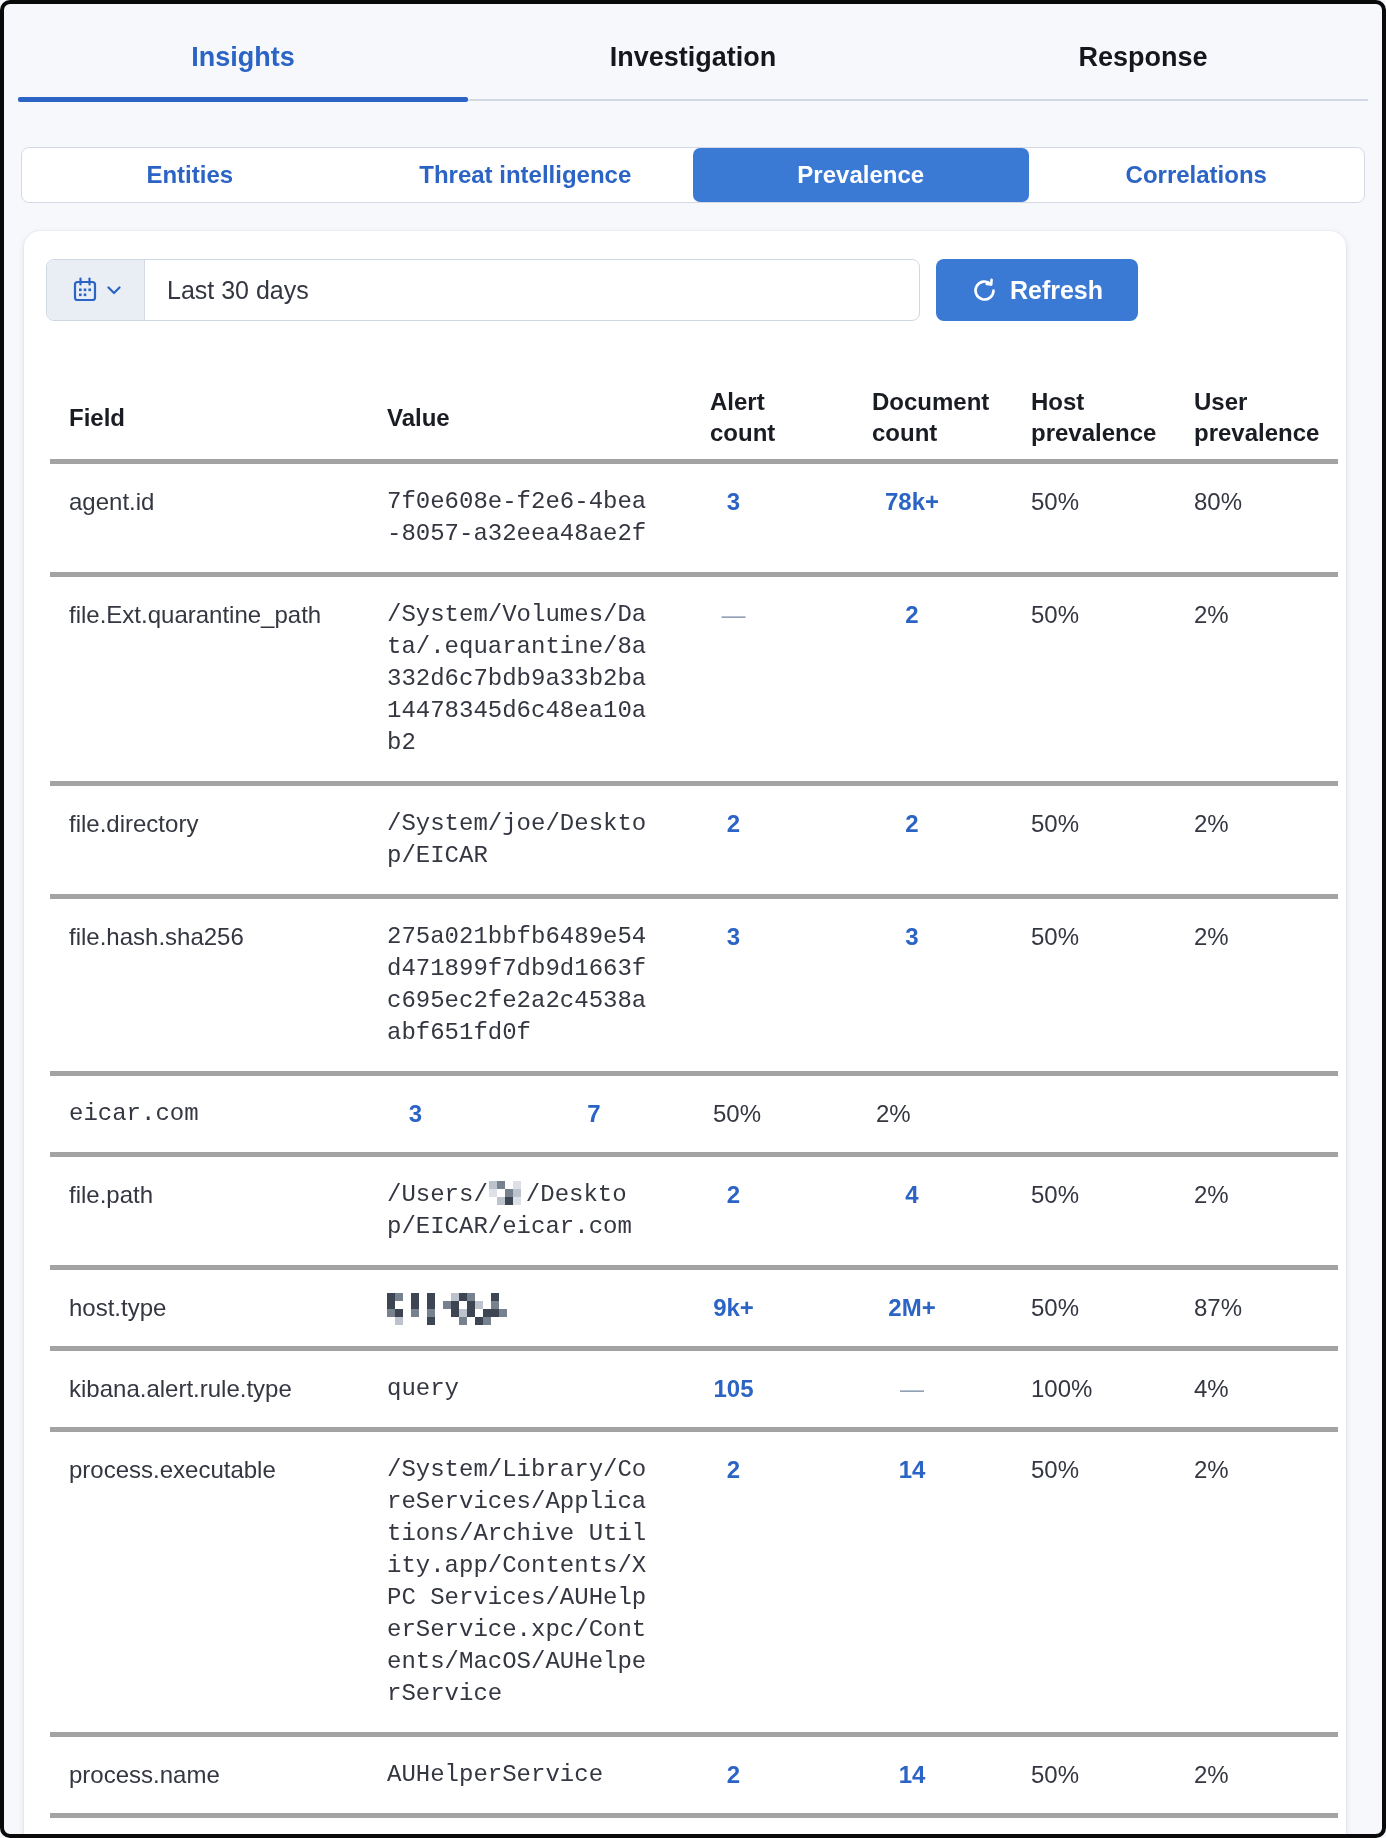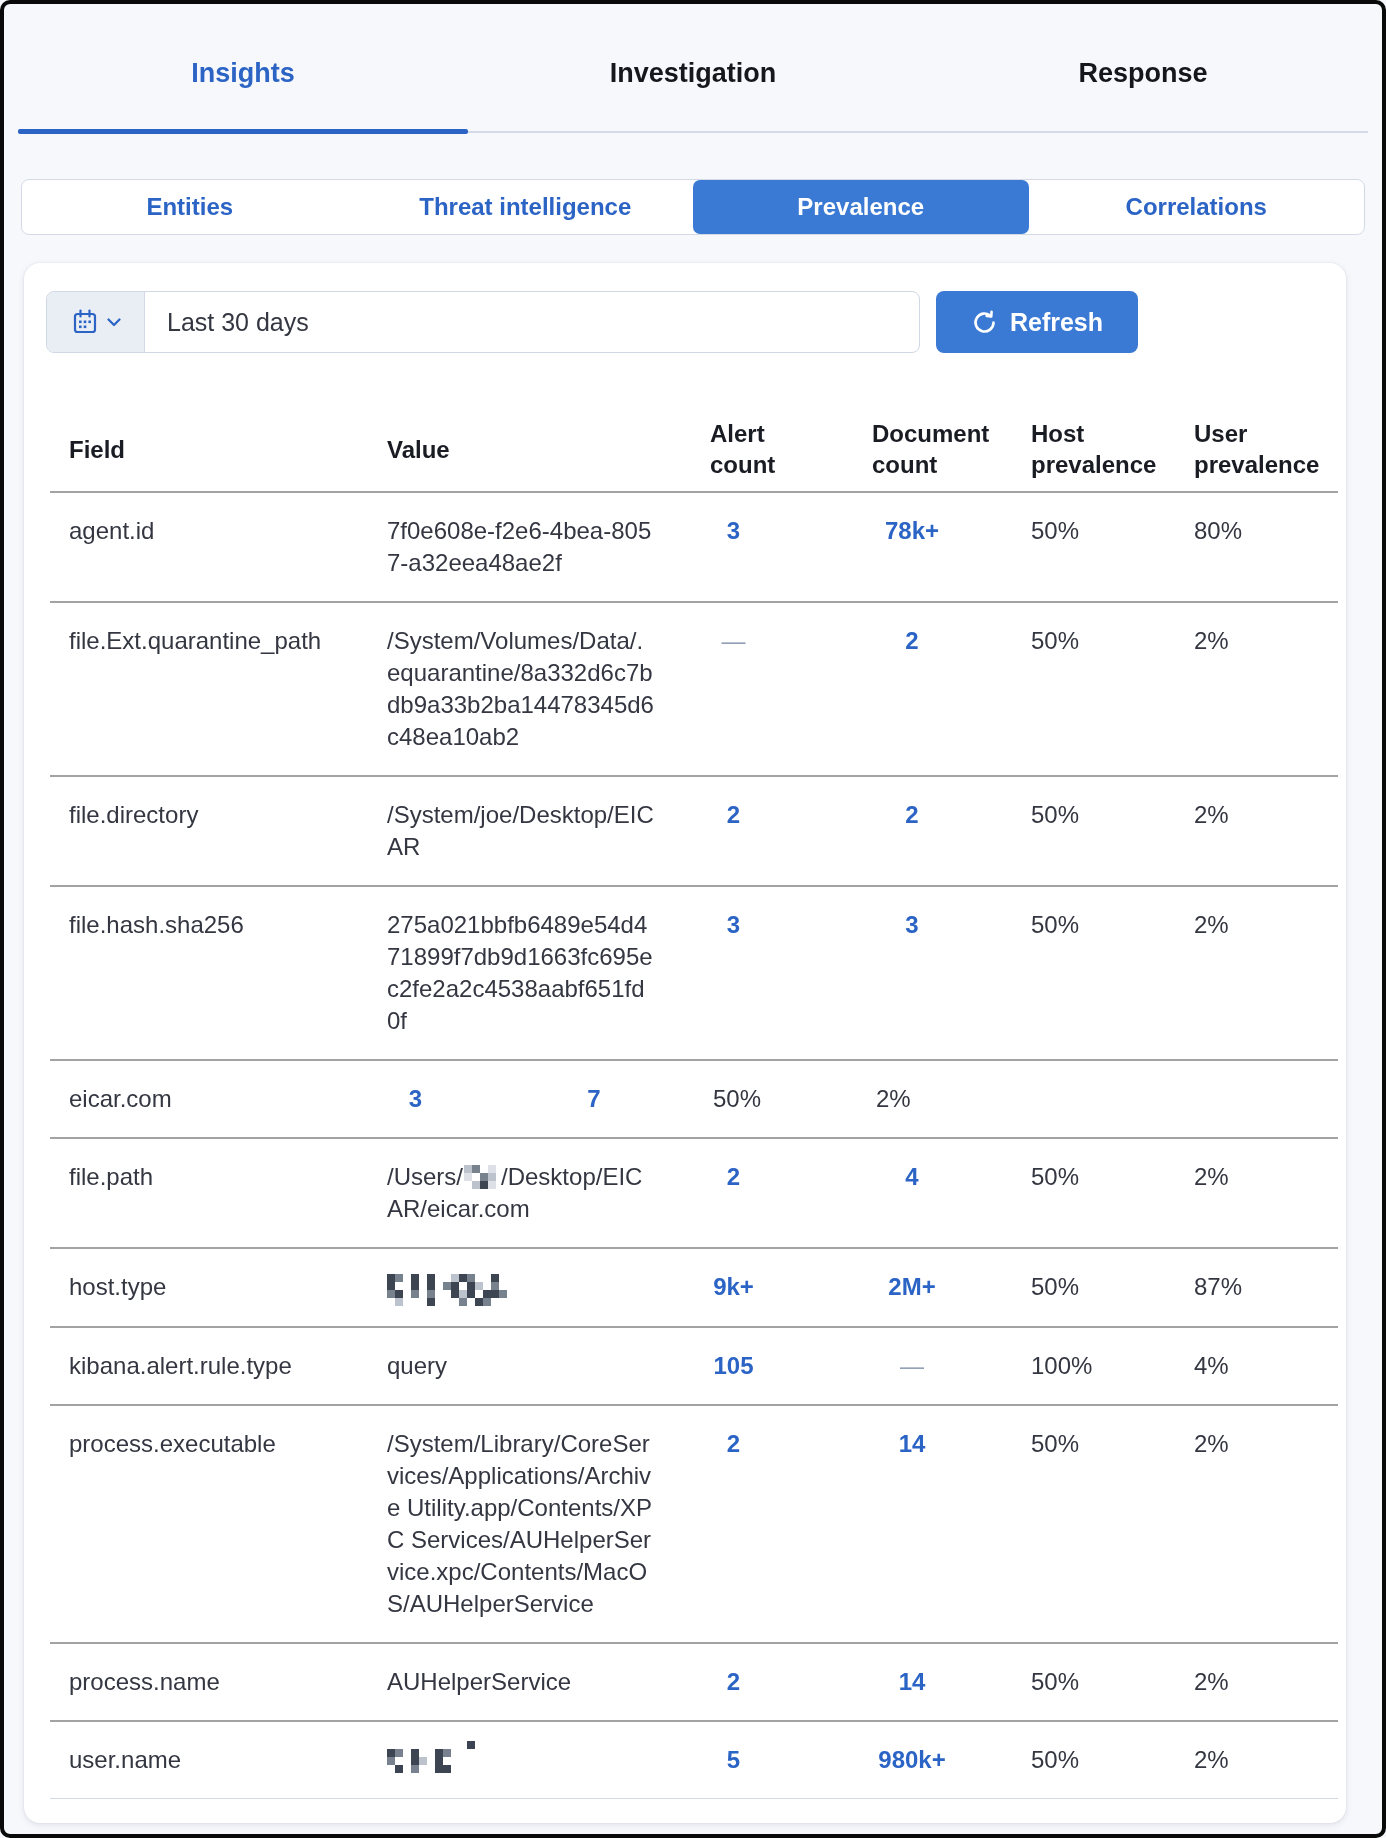--- a/index.html
+++ b/index.html
@@ -7,21 +7,21 @@
   body {
     font-family:"Liberation Sans", sans-serif;
     background:#f6f8fc;
     border:4px solid #0a0a0a;
     border-radius:10px;
     overflow:hidden;
     color:#343741;
   }
 
   
-  .top-tabs { margin:16px 14px; padding-top:38px; display:flex;align-items:center; }
+  .top-tabs { margin:0 14px; padding-top:38px; display:flex;align-items:center; }
   .top-tab { flex:1; text-align:center; font-size:27px; font-weight:700; color:#16171c;
              padding-bottom:26px; cursor:pointer; position:relative; }
   .top-tab.active { color:#2b64c5; }
   .tabs-rule { margin:0 14px; height:2px; background:#d3dae6; position:relative; }
   .tabs-rule .active-bar { position:absolute; left:0; top:-2px; height:5px; width:33.33%;
              background:#2b64c5; border-radius:2px; }
 
   
   .btn-group { margin:46px 17px 0 17px; display:flex; background:#ffffff;
                border:1px solid #d3dae6; border-radius:8px; height:56px; overflow:hidden; }
@@ -43,26 +43,26 @@
   .date-text { flex:1; display:flex; align-items:center; padding-left:22px;
           font-size:25px; color:#343741; cursor:pointer; }
   .refresh-btn { margin-left:16px; width:202px; height:62px; background:#3b7ad4; border:none;
           border-radius:8px; color:#ffffff; font-family:inherit; font-size:25px; font-weight:700;
           display:flex; align-items:center; justify-content:center; gap:12px; cursor:pointer; }
 
   
   .prev-table { margin:64px 4px 0 4px; font-size:24px; }
   .t-head { display:flex; align-items:center; min-height:74px; padding-bottom:10px; }
   .t-head .hc { font-weight:700; color:#1a1c24; line-height:31px; }
-  .t-row { display:flex; border-top:2px solid #a3a3a3; }
+  .t-row { display:flex; border-top:5px solid #a3a3a3; }
   .t-body { border-bottom:1px solid #d3dae6; }
   .cell { padding:22px 8px 22px 0; line-height:32px; }
   .c-field { width:318px; padding-left:19px; }
   .c-value { width:323px; padding-left:19px; }
-  .c-value .val-inner { max-width:268px; word-break:break-all; }
+  .c-value .val-inner { max-width:268px; word-break:break-all;font-family:Liberation Mono, monospace; }
   .c-alert { width:142px; }
   .c-doc   { width:158px; }
   .c-host  { width:163px; padding-left:40px; }
   .c-user  { flex:1; padding-left:40px; }
   .hc.c-alert { padding-left:19px; }
   .hc.c-doc { padding-left:39px; }
   .count-box { display:block; width:85px; text-align:center; }
   .doc-box { display:block; width:158px; text-align:center; }
   .num-link { color:#2b64c5; font-weight:600; cursor:pointer; }
   .dash { color:#93a0b5; }

